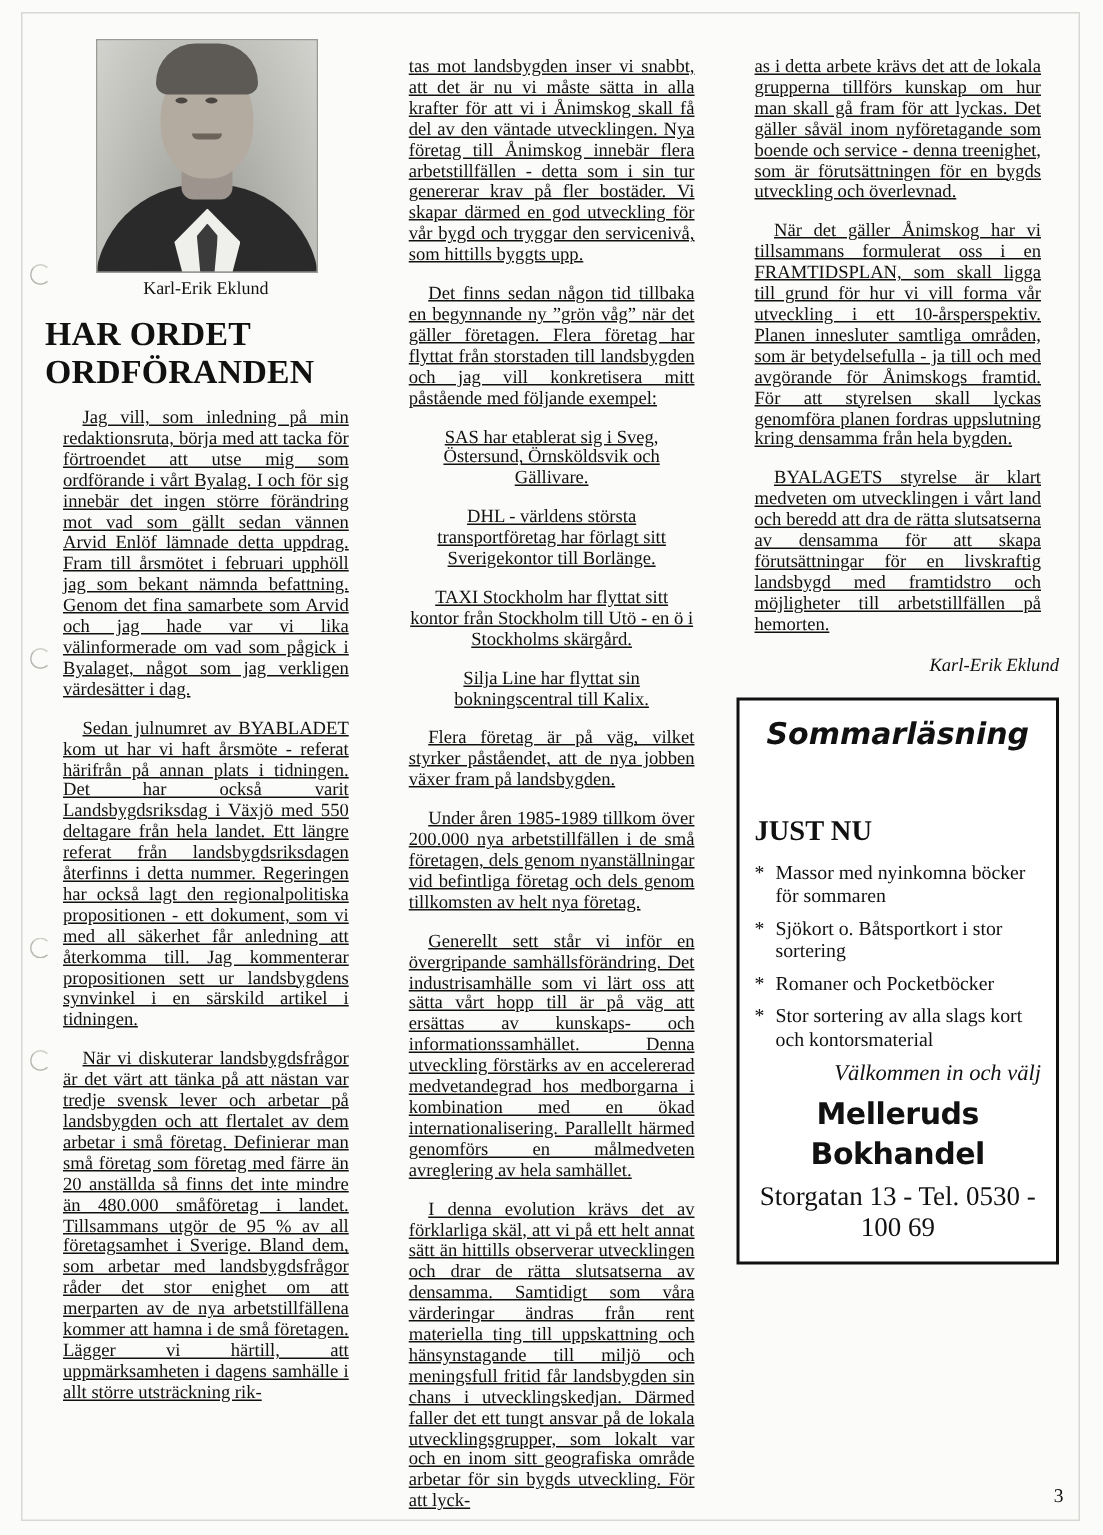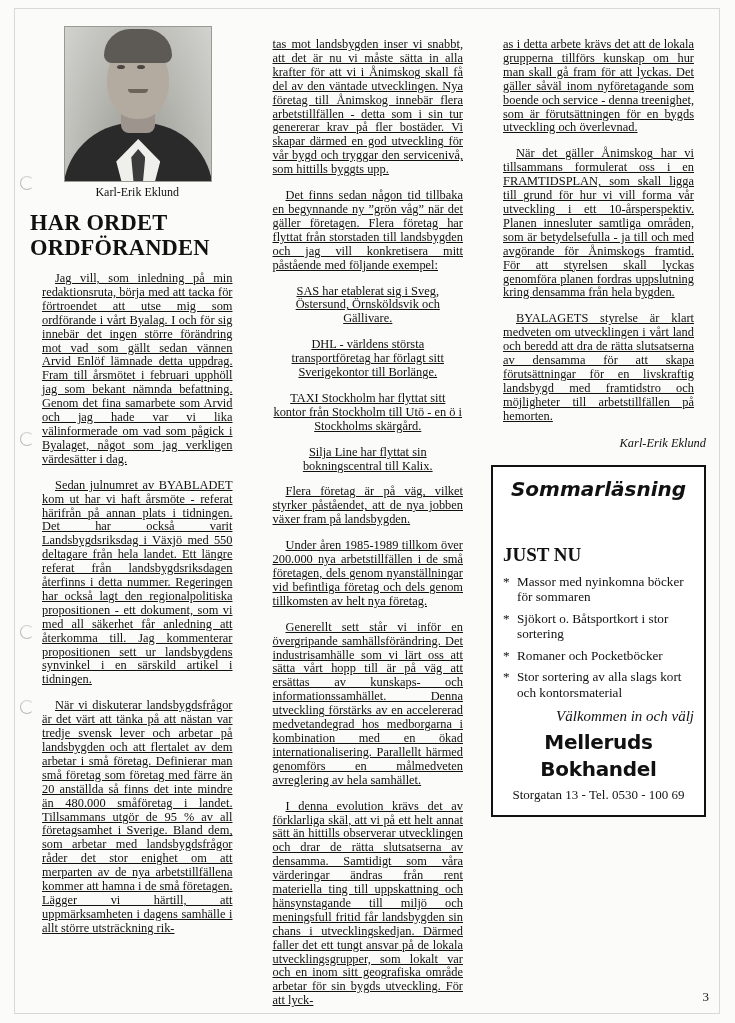--- a/index.html
+++ b/index.html
@@ -240,21 +240,21 @@
   .ad-shop1, .ad-shop2 {
     font-family: "DejaVu Sans", sans-serif;
     font-weight: bold;
     font-size: 20px;
     text-align: center;
     line-height: 27px;
     letter-spacing: -0.3px;
   }
   .ad-addr {
     text-align: center;
-    font-size: 13px;
+    font-size: 18px;
     margin-top: 4px;
   }
   .ad-strip {
     margin-top: 6px;
     height: 16px;
     overflow: hidden;
     font-family: "DejaVu Sans", sans-serif;
     font-weight: bold;
     font-size: 15px;
     text-align: center;

